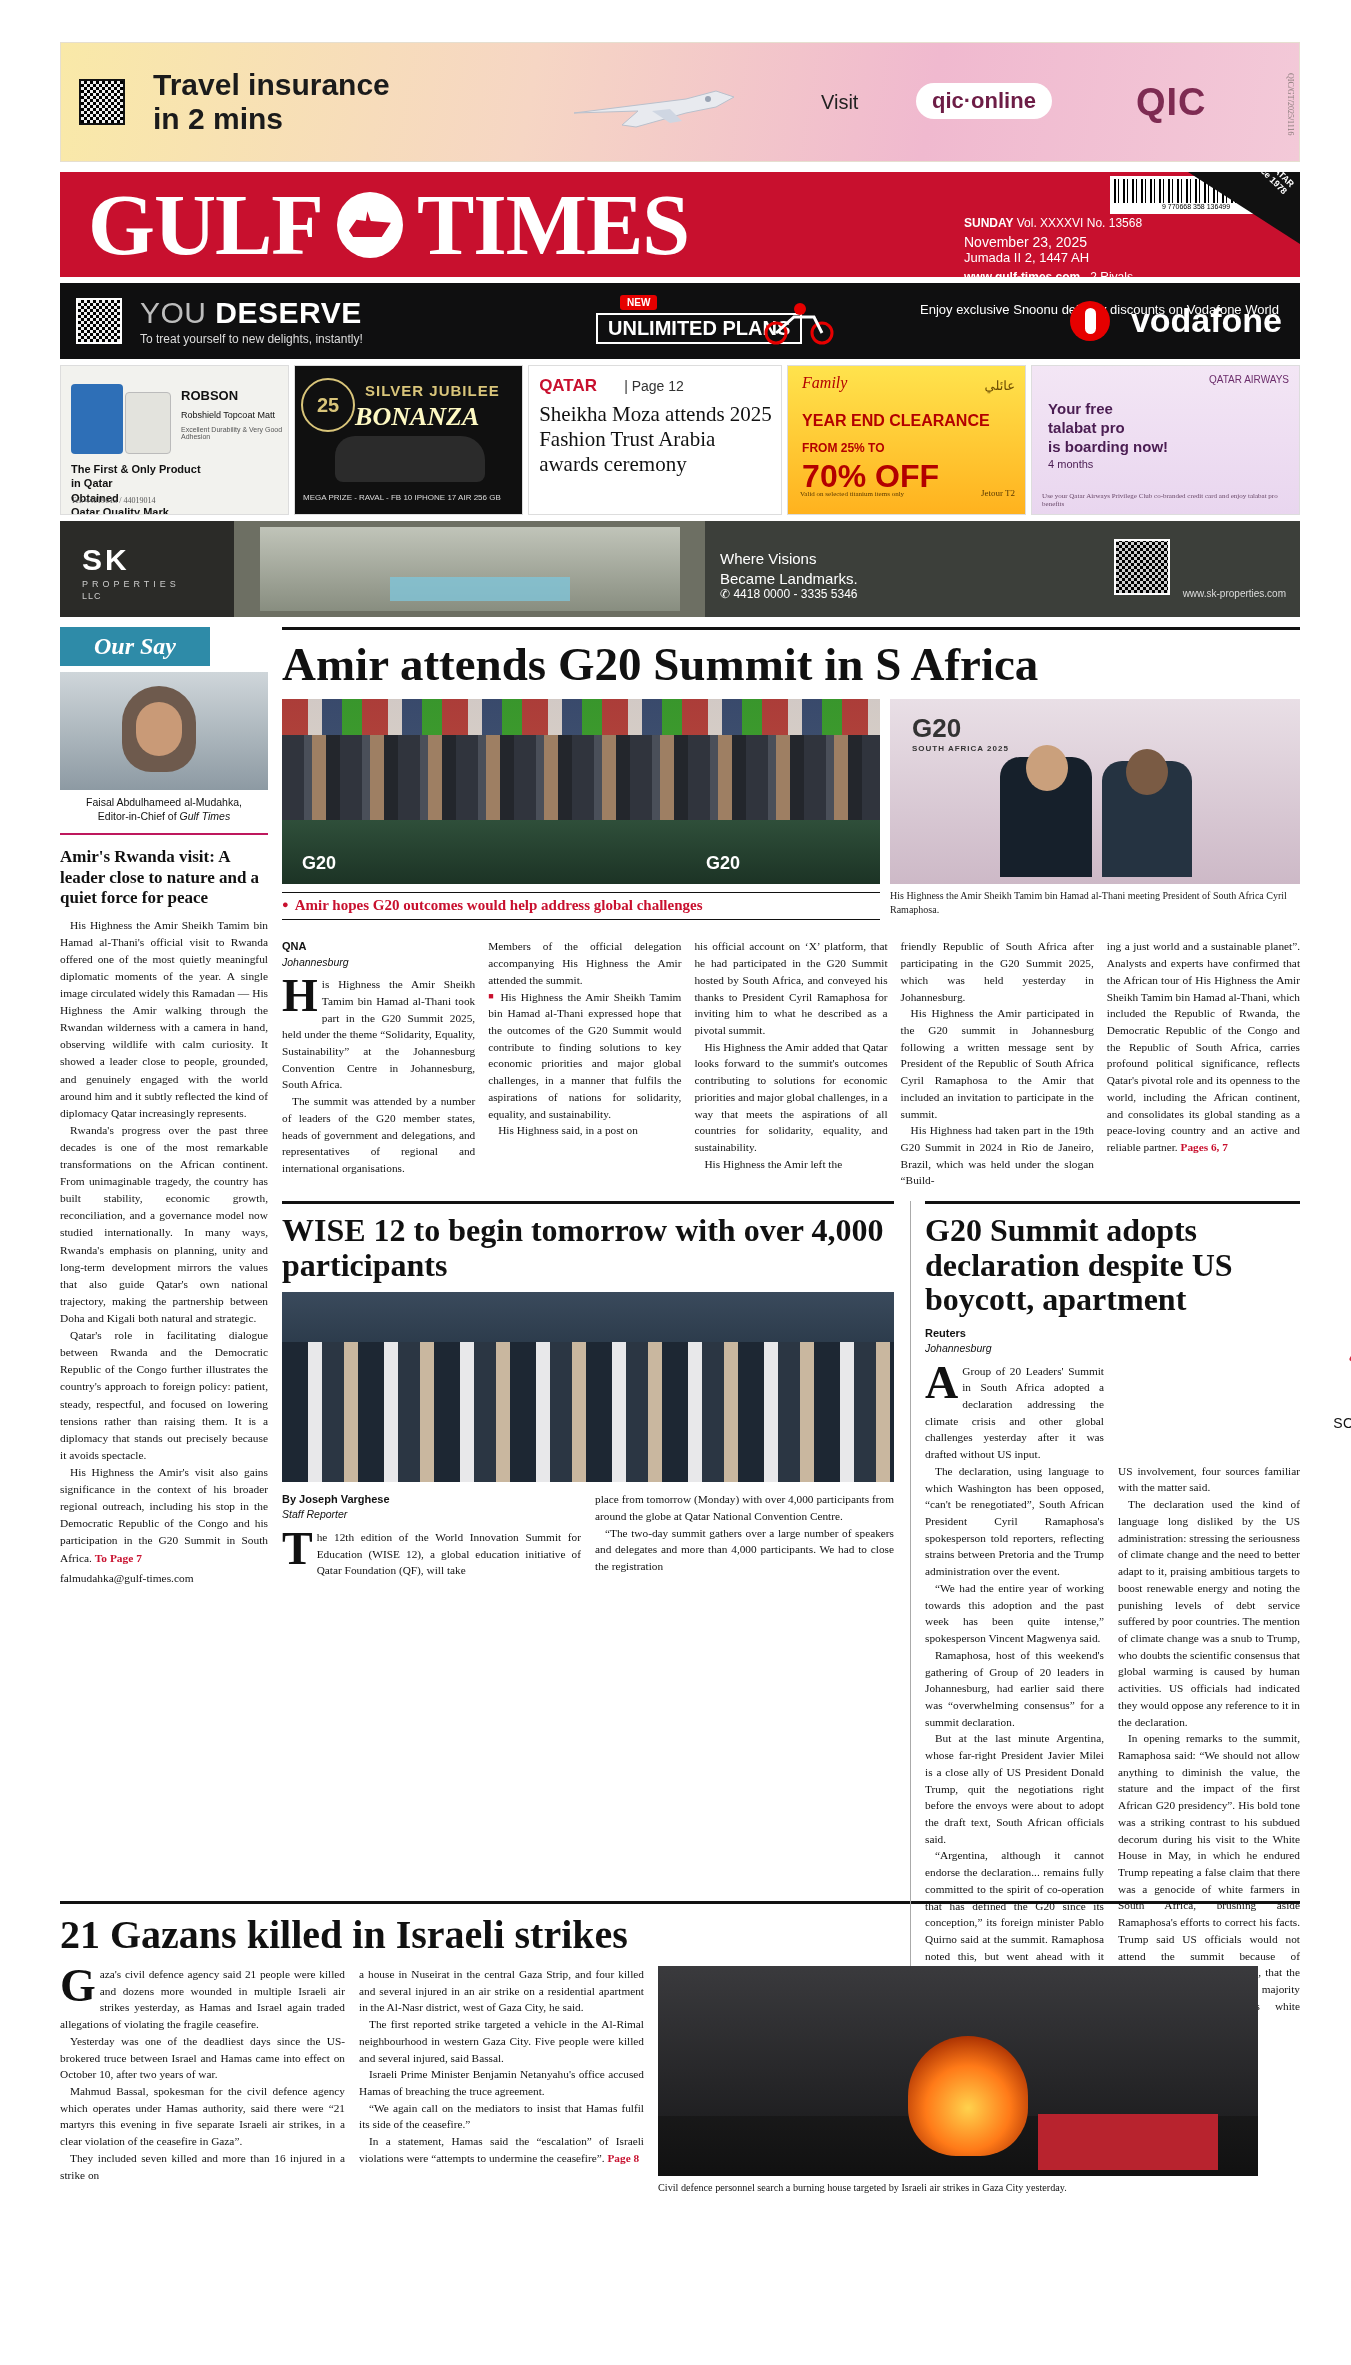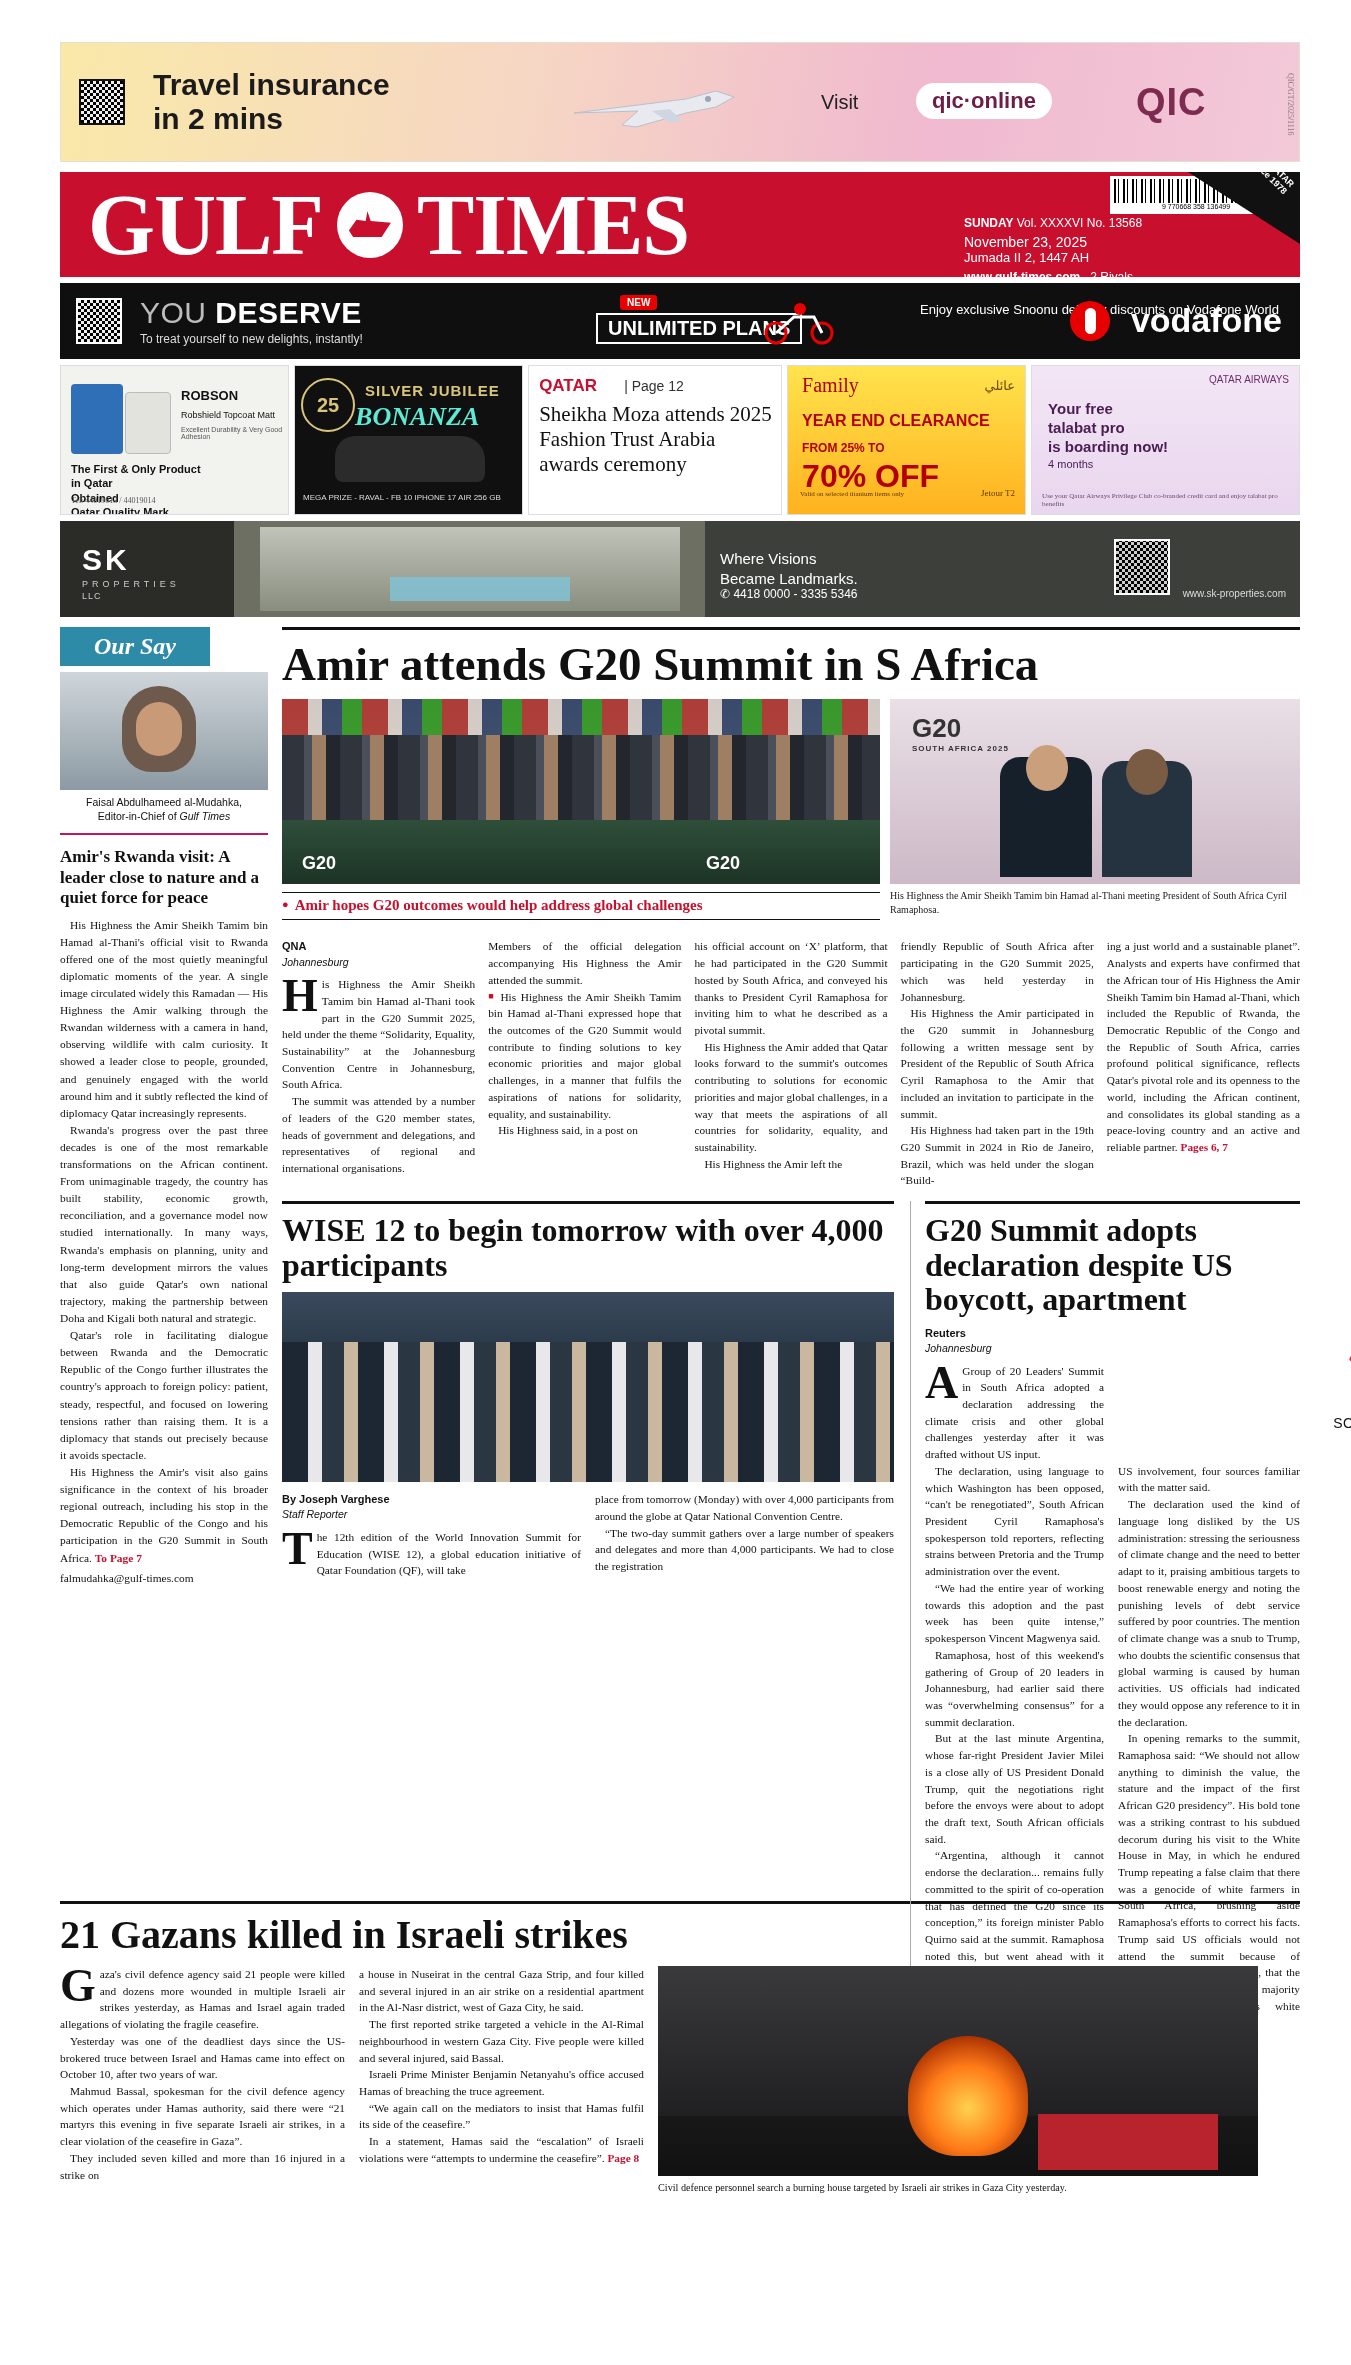--- a/index.html
+++ b/index.html
@@ -185,31 +185,31 @@
   .ad2{width:230px;background:#101010;}
   .ad3{width:255px;background:#fff;}
   .ad4{width:240px;background:linear-gradient(180deg,#ffe34d,#ffb21e);}
   .ad5{width:270px;background:linear-gradient(180deg,#f3e6f5,#e9d6ef);}
   .ad1 .paint{position:absolute;left:10px;top:18px;width:52px;height:70px;background:#2e6fb7;border-radius:4px;}
   .ad1 .paint2{position:absolute;left:64px;top:26px;width:46px;height:62px;background:#e3e3dd;border:1px solid #bbb;border-radius:4px;}
   .ad1 .robson{position:absolute;left:120px;top:22px;font-family:"Liberation Sans",sans-serif;font-size:13px;font-weight:bold;}
   .ad1 .t1{position:absolute;left:10px;top:96px;font-family:"Liberation Sans",sans-serif;font-size:11px;font-weight:bold;line-height:1.3;}
   .ad1 .t2{position:absolute;left:10px;top:130px;font-size:8px;color:#555;}
   .ad2 .silver{position:absolute;left:70px;top:16px;color:#d9c57a;font-family:"Liberation Sans",sans-serif;font-size:15px;font-weight:bold;letter-spacing:1px;}
-  .ad2 .bonanza{position:absolute;left:60px;top:36px;color:#5eead4;font-family:"Liberation Serif",serif;font-size:26px;font-weight:bold;font-style:italic;}
+  .ad2 .bonanza{position:absolute;left:60px;top:36px;color:#fef9c3;font-family:"Liberation Serif",serif;font-size:26px;font-weight:bold;font-style:italic;}
   .ad2 .car{position:absolute;left:40px;top:70px;width:150px;height:46px;background:#2b2b2b;border-radius:20px 24px 8px 8px;}
   .ad2 .mega{position:absolute;left:8px;bottom:12px;color:#ddd;font-size:8px;font-family:"Liberation Sans",sans-serif;}
   .ad2 .circle25{position:absolute;left:6px;top:12px;width:54px;height:54px;border-radius:50%;border:2px solid #d9c57a;color:#d9c57a;font-size:20px;font-weight:bold;display:flex;align-items:center;justify-content:center;font-family:"Liberation Sans",sans-serif;}
   .ad3 .qtitle{position:absolute;left:10px;top:10px;font-family:"Liberation Sans",sans-serif;font-size:17px;font-weight:bold;color:#c8102e;}
   .ad3 .qpage{position:absolute;left:95px;top:12px;font-family:"Liberation Sans",sans-serif;font-size:14px;color:#333;}
   .ad3 .qhead{position:absolute;left:10px;top:36px;width:240px;font-family:"Liberation Serif",serif;font-size:21px;line-height:1.18;color:#111;}
   .ad4 .yearend{position:absolute;left:14px;top:46px;font-family:"Liberation Sans",sans-serif;font-weight:bold;font-size:16px;color:#b30000;line-height:1.1;}
   .ad4 .pct{position:absolute;left:14px;top:92px;font-family:"Liberation Sans",sans-serif;font-weight:bold;font-size:32px;color:#b30000;}
   .ad4 .arabic{position:absolute;right:10px;top:12px;font-size:13px;color:#6b4b00;margin-left:15px;}
-  .ad4 .fam{position:absolute;left:14px;top:8px;font-family:"Liberation Serif",serif;font-size:20px;color:#b30000;}
+  .ad4 .fam{position:absolute;left:14px;top:8px;font-family:"Liberation Serif",serif;font-size:16px;color:#b30000;font-style:italic;}
   .ad5 .talabat{position:absolute;left:16px;top:34px;font-family:"Liberation Sans",sans-serif;font-size:15px;font-weight:bold;color:#4a1d52;line-height:1.25;}
   .ad5 .months{position:absolute;left:16px;top:92px;font-family:"Liberation Sans",sans-serif;font-size:11px;color:#4a1d52;}
   .ad5 .qa{position:absolute;right:10px;top:8px;font-size:10px;color:#6b2d6b;font-family:"Liberation Sans",sans-serif;}
   .ad5 .fine{position:absolute;left:10px;bottom:6px;font-size:7px;color:#6a4a6a;}
 
   
   .skstrip{
     margin-top:6px;height:96px;position:relative;overflow:hidden;
     background:linear-gradient(90deg,#2b2b28 0 14%, #6d6f63 14% 52%, #3c3f3a 52% 100%);
   }

